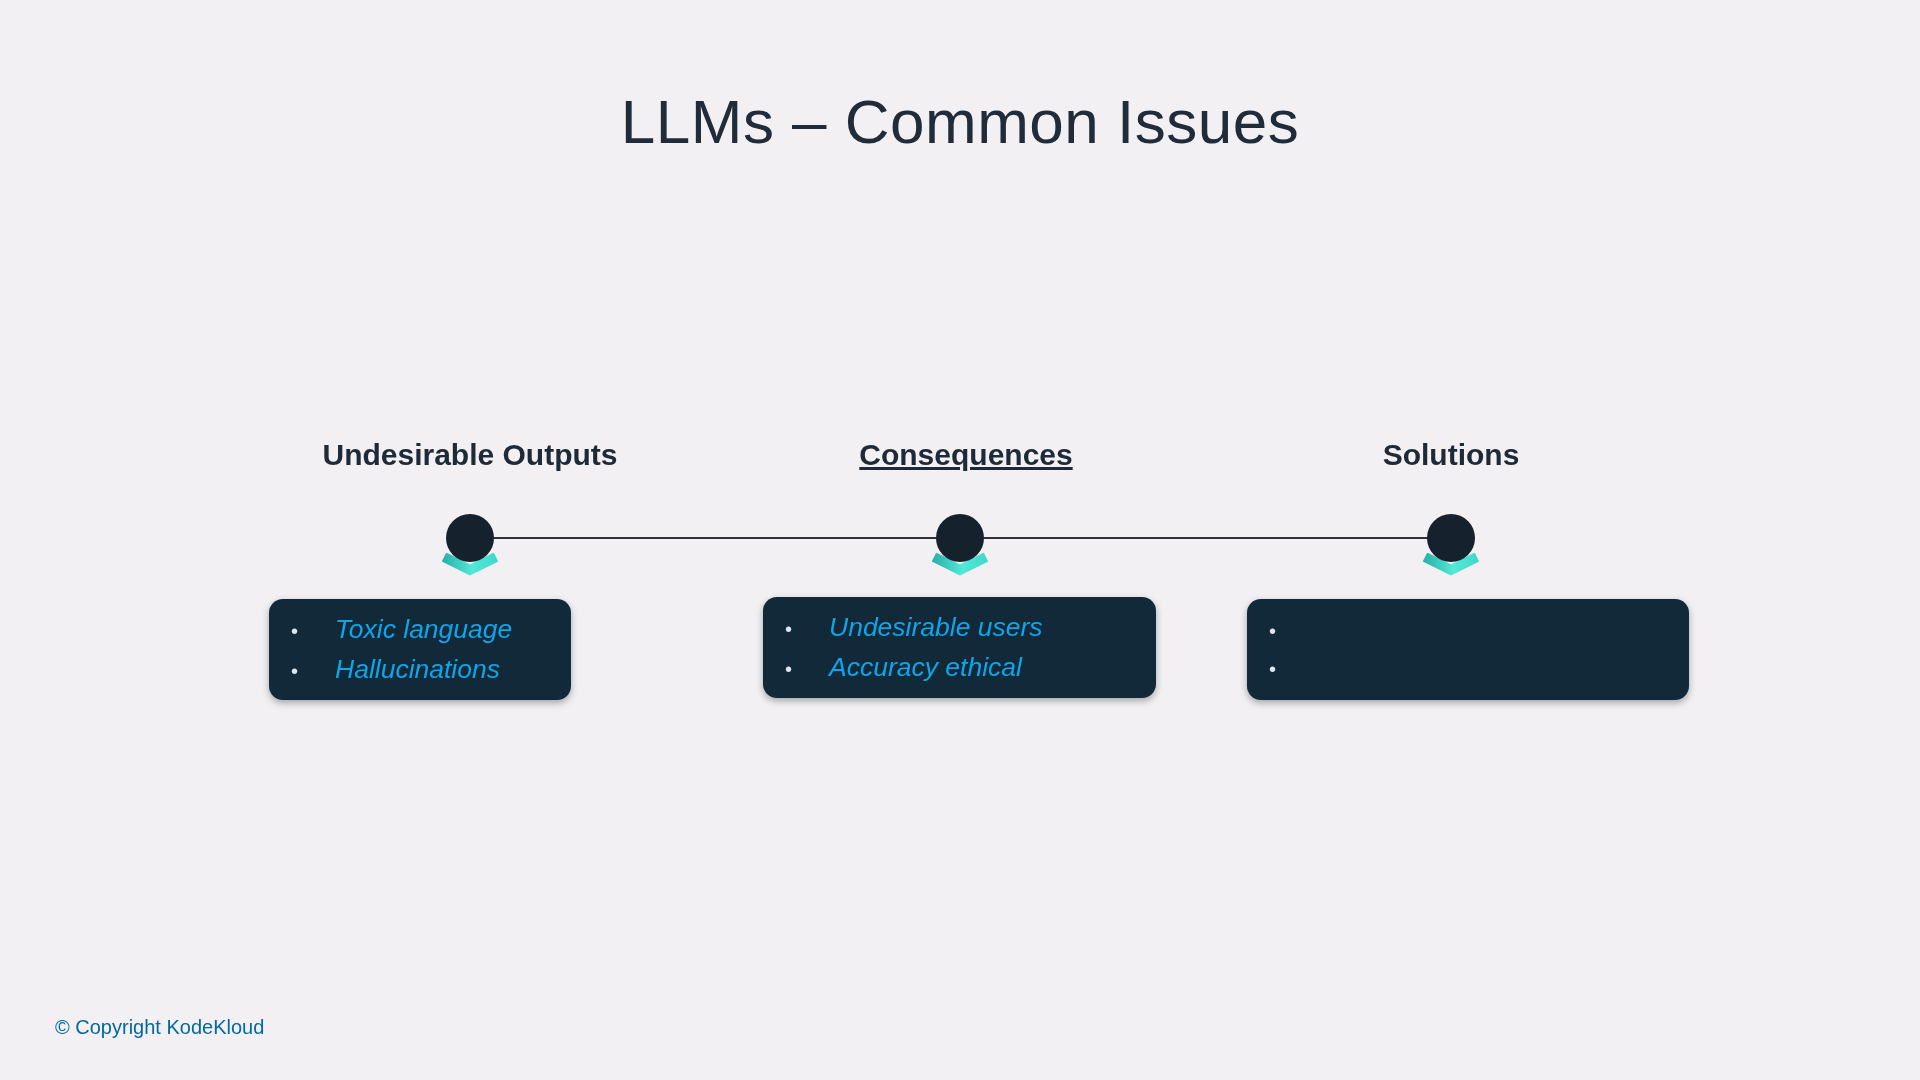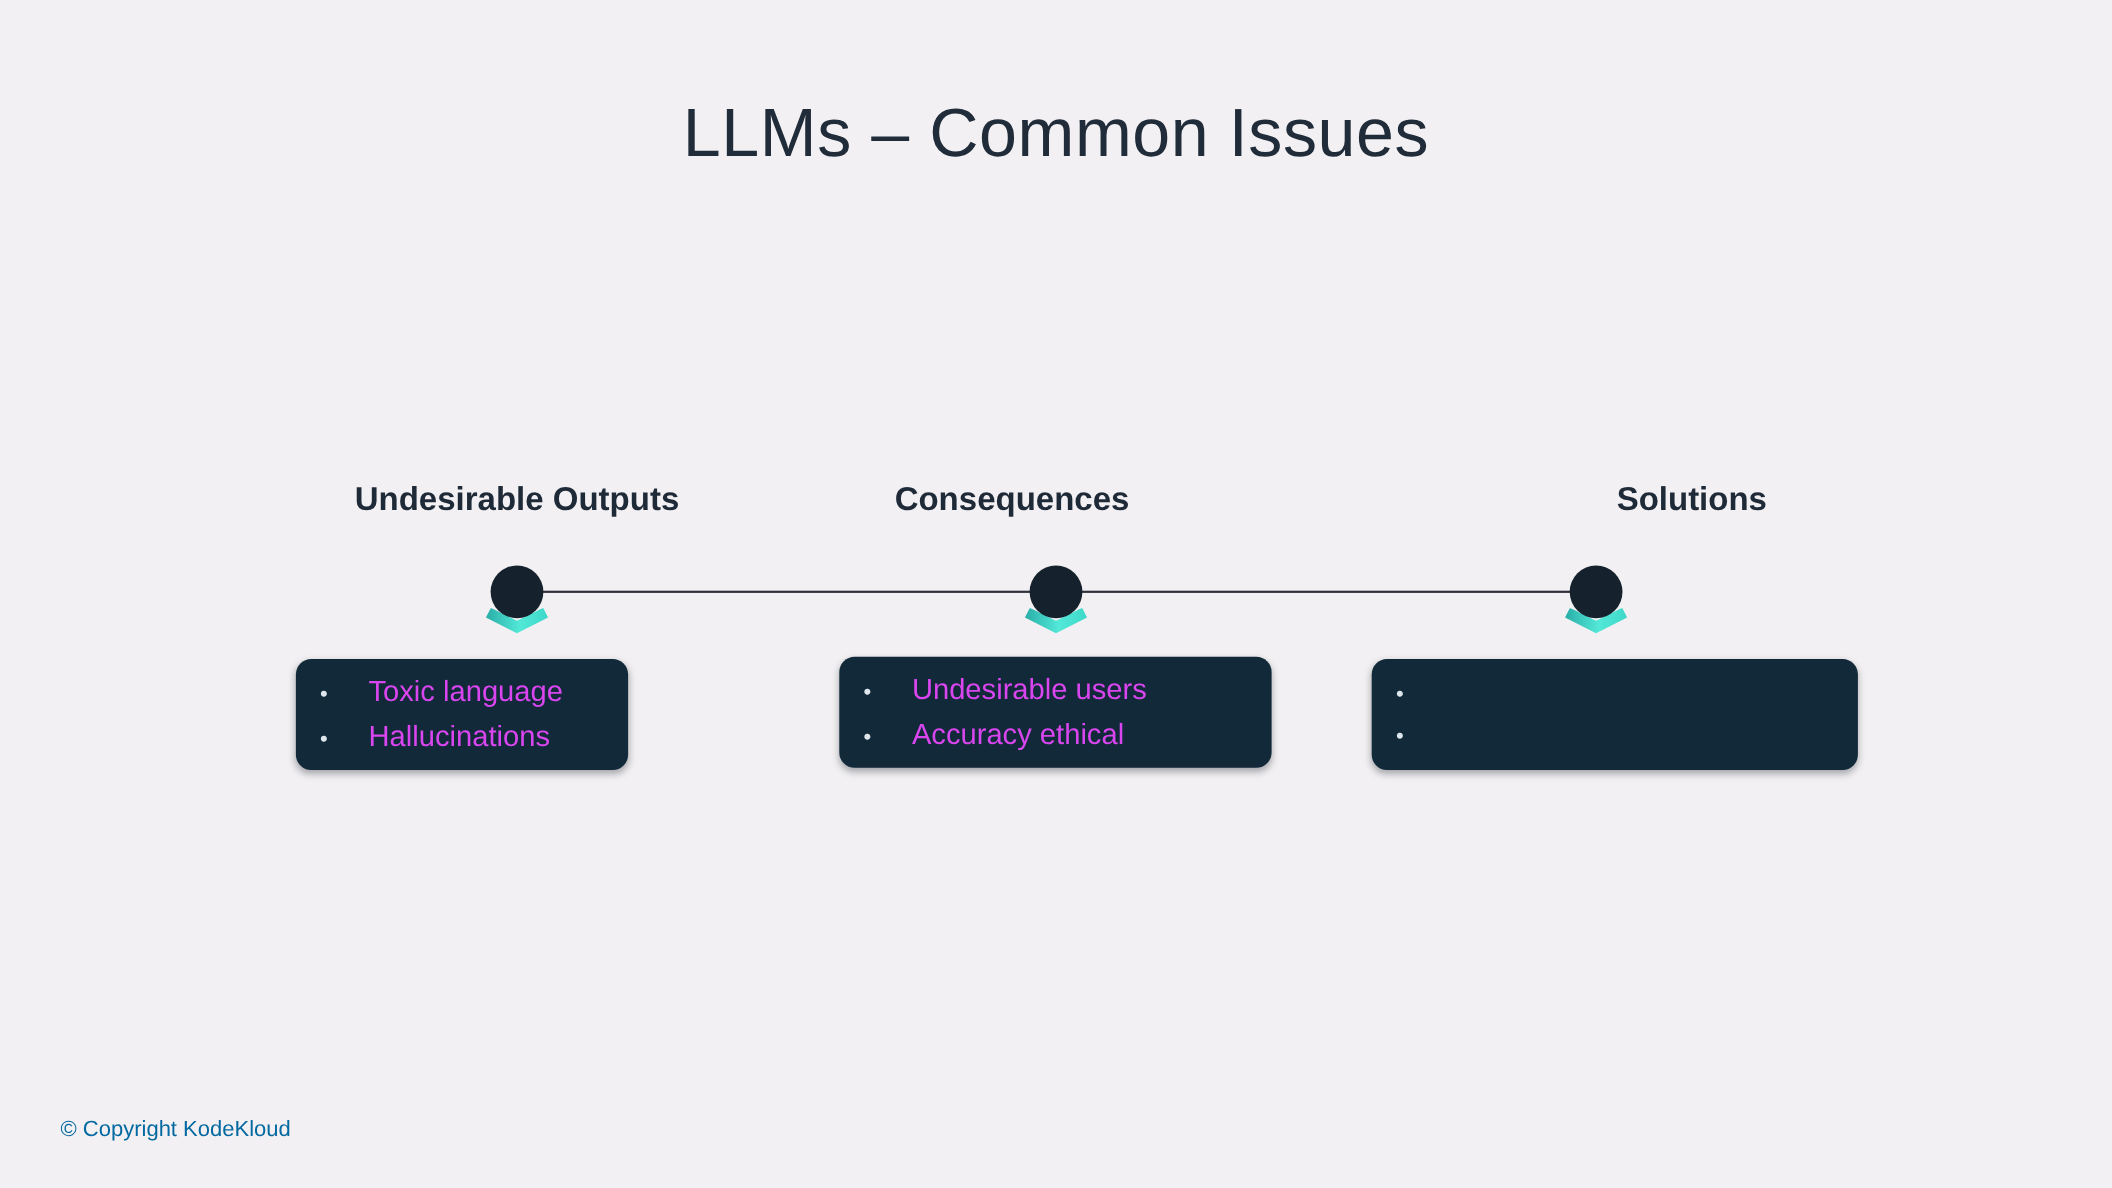--- a/index.html
+++ b/index.html
@@ -30,22 +30,22 @@
   .col-header {
     position: absolute;
     top: 438px;
     transform: translateX(-50%);
     font-size: 30px;
     font-weight: 700;
     color: #1e2a37;
     white-space: nowrap;
   }
   .col-header.h1 { left: 470px; }
-  .col-header.h2 { left: 920px; }
-  .col-header.h3 { left: 1538px; }
+  .col-header.h2 { left: 966px; text-decoration: underline; }
+  .col-header.h3 { left: 1451px; }
 
   .connector-line {
     position: absolute;
     top: 537px;
     left: 470px;
     width: 982px;
     height: 2px;
     background: #30303a;
   }
   .node-circle {
@@ -96,22 +96,23 @@
   }
   .bullet-dot {
     width: 44px;
     flex: 0 0 44px;
     font-size: 20px;
     color: #dfe7ed;
     text-align: left;
   }
   .bullet-text {
     font-size: 26.5px;
-    color: #d946ef;
+    color: #0ea5e9;
     white-space: nowrap;
+    font-style: italic;
   }
   .copyright {
     position: absolute;
     left: 55px;
     top: 1016px;
     font-size: 20px;
     color: #0369a1;
   }
 </style>
 </head>

